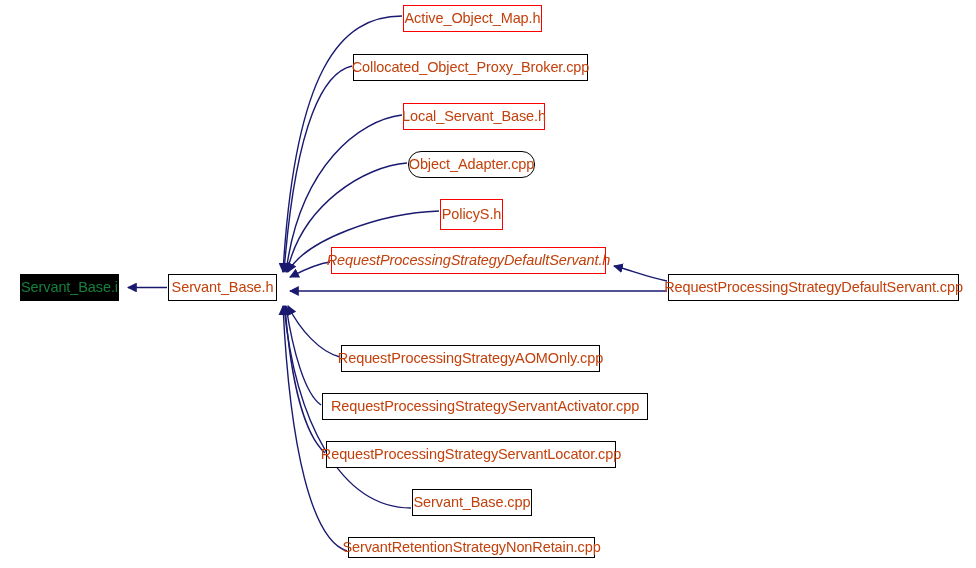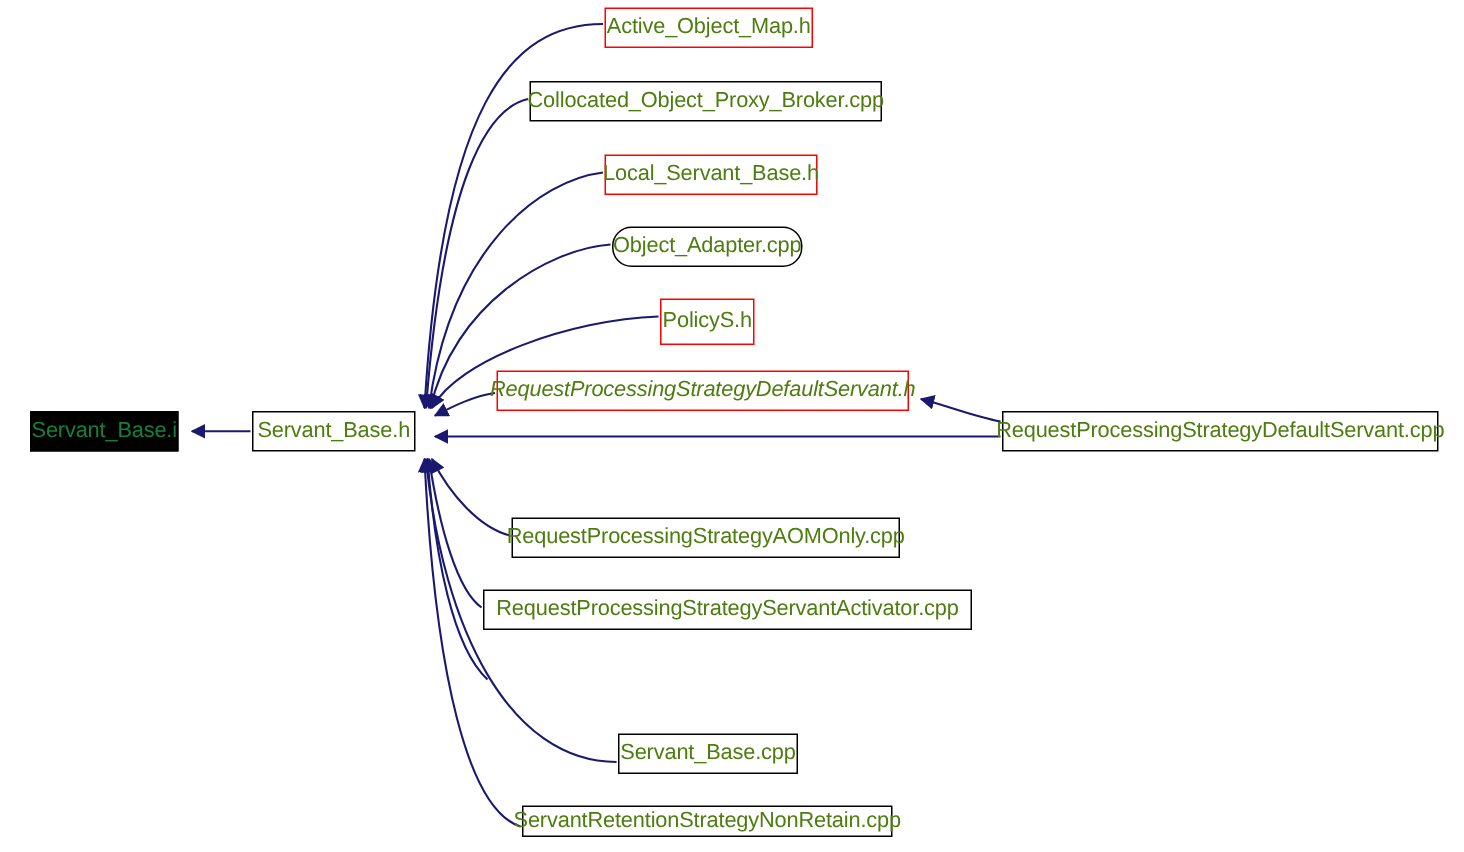--- a/index.html
+++ b/index.html
@@ -30,21 +30,21 @@
     box-sizing: border-box;
     display: flex;
     align-items: center;
     justify-content: center;
     white-space: nowrap;
     font-size: 14.5px;
     line-height: 1;
     letter-spacing: -0.1px;
     background: #ffffff;
     border: 1px solid #000000;
-    color: #4d7c0f;
+    color: #c2410c;
     padding: 0 6px;
     z-index: 2;
   }
   .node.red {
     border-color: #ff0000;
   }
   .node.current {
     background: #000000;
     border-color: #000000;
     color: #15803d;
@@ -130,20 +130,23 @@
   </div>
 
   <div class="node" style="left:341px;top:345px;width:259px;height:27px;">
     <span>RequestProcessingStrategyAOMOnly.cpp</span>
   </div>
 
   <div class="node" style="left:322px;top:393px;width:326px;height:27px;">
     <span>RequestProcessingStrategyServantActivator.cpp</span>
   </div>
 
+  <div class="node" style="left:326px;top:441px;width:290px;height:27px;">
+    <span>RequestProcessingStrategyServantLocator.cpp</span>
+  </div>
 
   <div class="node" style="left:412px;top:489px;width:120px;height:27px;">
     <span>Servant_Base.cpp</span>
   </div>
 
   <div class="node" style="left:348px;top:537px;width:247px;height:21px;">
     <span>ServantRetentionStrategyNonRetain.cpp</span>
   </div>
 
 </div>

